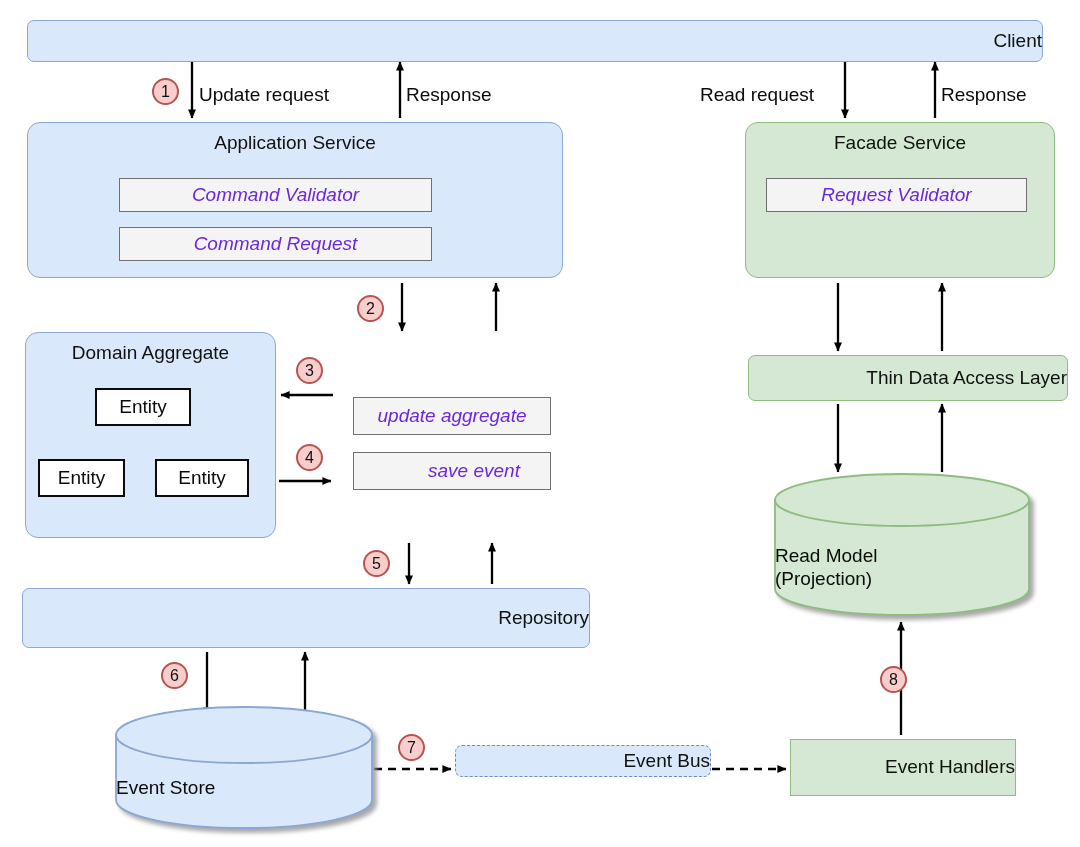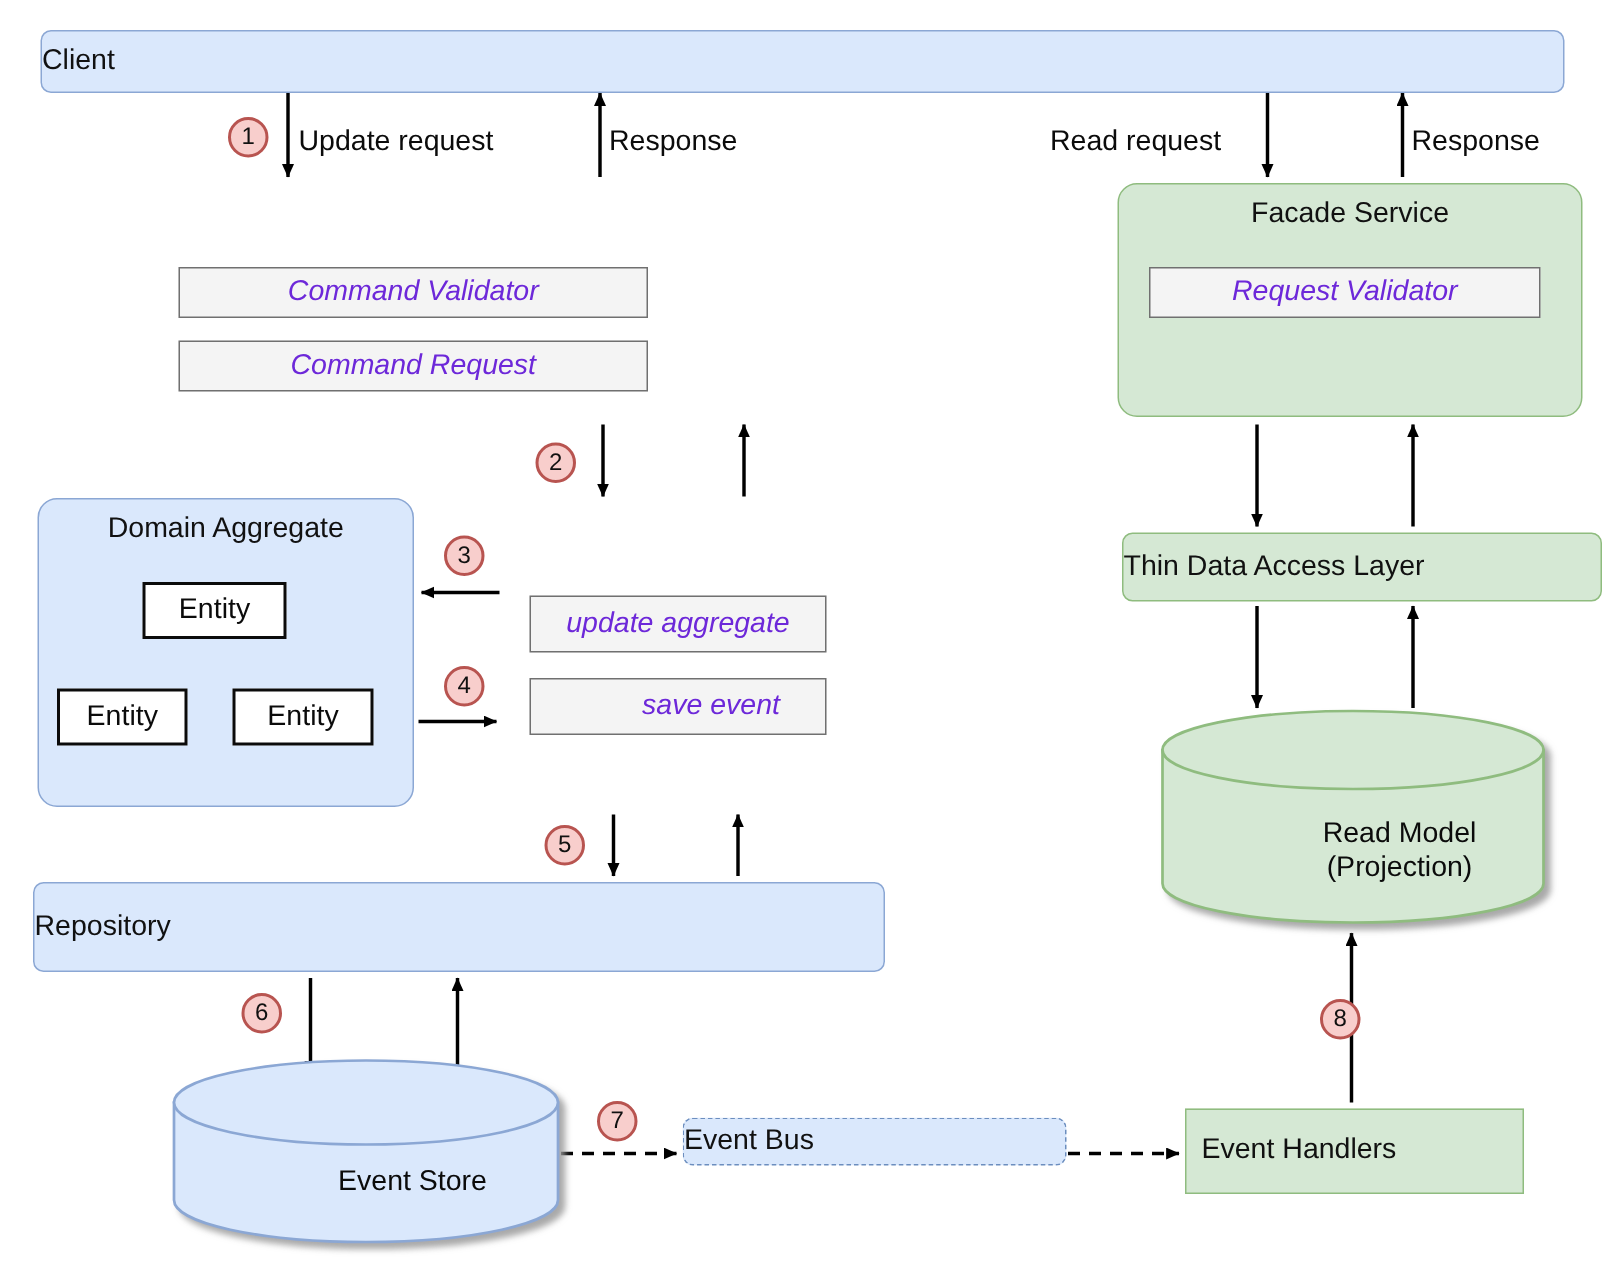--- a/index.html
+++ b/index.html
@@ -21,21 +21,21 @@
     top: 0;
     width: 1080px;
     height: 847px;
     pointer-events: none;
   }
   .node {
     position: absolute;
     box-sizing: border-box;
     display: flex;
     align-items: center;
-    justify-content: flex-start;
+    justify-content: flex-end;
     text-align: center;
     color: #111111;
     font-size: 19px;
     line-height: 1.18;
   }
   .blue-fill {
     background: #dae8fc;
     border: 1.6px solid #8ba7d4;
   }
   .green-fill {
@@ -88,26 +88,24 @@
     color: #111111;
     font-size: 16px;
     display: flex;
     align-items: center;
     justify-content: center;
     box-sizing: border-box;
   }
   .cyl-label {
     position: absolute;
     width: 100%;
-    text-align: center;
     font-size: 19px;
     color: #0b0b0b;
     line-height: 1.2;
     pointer-events: none;
-    margin-left: 31px;
   }
   .cyl-wrap { position: absolute; }
   .dashed-node {
     border-style: dashed;
     border-width: 1.8px;
   }
   .node-title { pointer-events: none; }
 </style>
 </head>
 <body>
@@ -173,20 +171,23 @@
     <g filter="url(#shadow)">
       <path d="M775,500 L775,589 A127,26 0 0,0 1029,589 L1029,500 Z" fill="#d5e8d4" stroke="#8fbc7f" stroke-width="1.8"></path>
       <ellipse cx="902" cy="500" rx="127" ry="26" fill="#d5e8d4" stroke="#8fbc7f" stroke-width="1.8"></ellipse>
     </g>
   </svg>
 
   <div class="node blue-fill rounded-sm" style="left:27px; top:20px; width:1016px; height:42px;">
     <span class="node-title">Client</span>
   </div>
 
+  <div class="node blue-fill rounded-lg container-node" style="left:27px; top:122px; width:536px; height:156px;">
+    <span class="node-title">Application Service</span>
+  </div>
   <div class="sub-box" style="left:119px; top:178px; width:313px; height:34px;">
     <span>Command Validator</span>
   </div>
   <div class="sub-box" style="left:119px; top:227px; width:313px; height:34px;">
     <span>Command Request</span>
   </div>
 
   <div class="node green-fill rounded-lg container-node" style="left:745px; top:122px; width:310px; height:156px;">
     <span class="node-title">Facade Service</span>
   </div>

